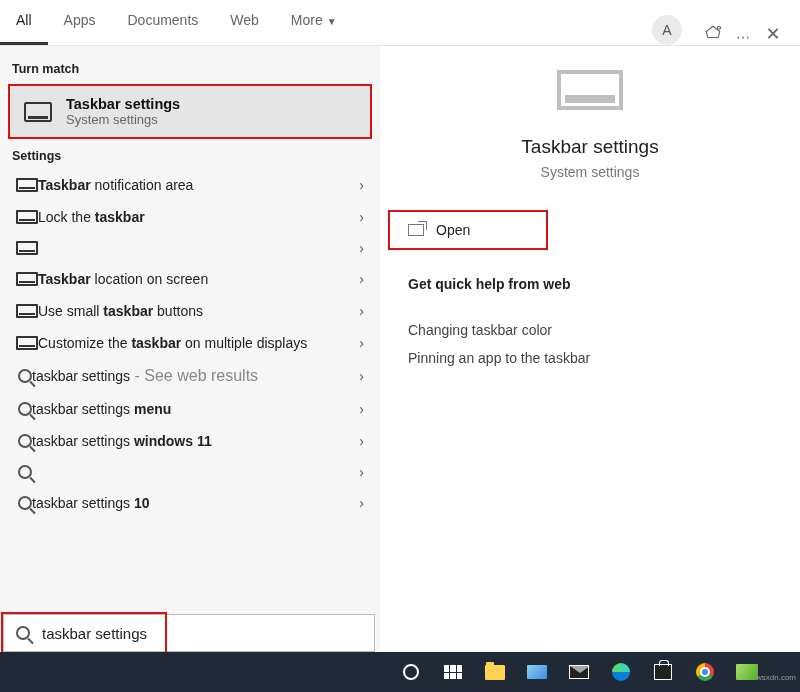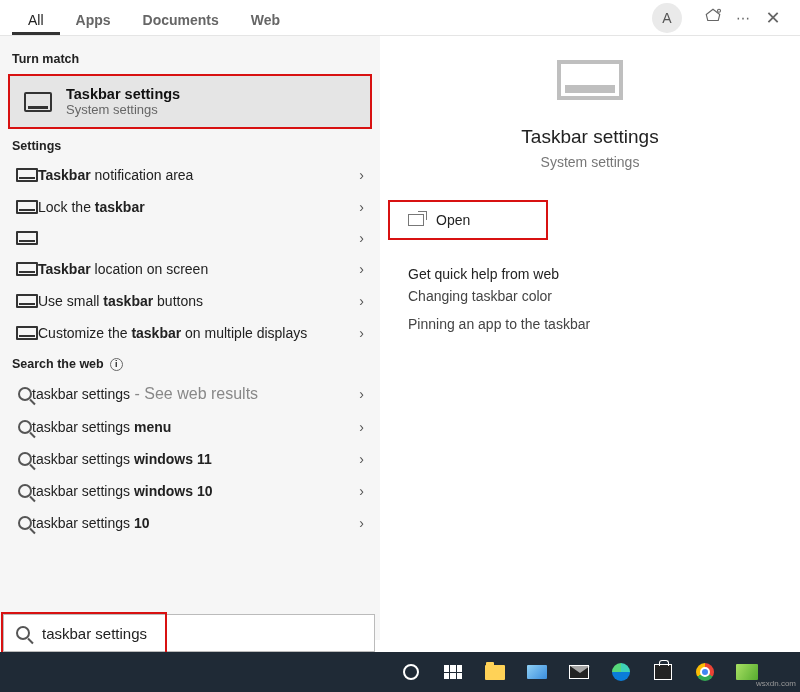--- a/index.html
+++ b/index.html
@@ -1,20 +1,20 @@
 <!DOCTYPE html>
 <html><head>
 <meta charset="utf-8">
 <style>
 * { box-sizing: border-box; font-family: "Segoe UI", sans-serif; }
 body { margin: 0; width: 800px; height: 692px; background: #fff; overflow: hidden; position: relative; }
 
-.header { height: 36px; display: flex; align-items: center; border-bottom: 1px solid #e5e5e5; padding: 0 12px 0 12px; }
+.header { height: 46px; display: flex; align-items: flex-end; border-bottom: 1px solid #e5e5e5; padding: 0 12px 0 0; }
 .tabs { display: flex; height: 100%; }
-.tab { padding: 12px 16px 10px; font-size: 14px; color: #666; cursor: pointer; position: relative; font-weight: bold; }
+.tab { padding: 12px 16px 10px; font-size: 14px; color: #666; cursor: pointer; position: relative; }
 .tab.active { color: #222; border-bottom: 3px solid #333; font-weight: 400; }
 .more-arrow { font-size: 10px; margin-left: 4px; }
 .header-spacer { flex: 1; }
 .avatar { width: 30px; height: 30px; border-radius: 50%; background: #eaeaea; color: #555; display: flex; align-items: center; justify-content: center; font-size: 14px; margin-right: 16px; }
 .header-icon { width: 30px; color: #666; text-align: center; font-size: 14px; cursor: pointer; }
 .close-x { font-size: 18px; }
 
 .main { display: flex; height: 604px; }
 .left { width: 380px; background: #f6f6f6; padding-top: 8px; overflow: hidden; }
 .right { flex: 1; background: #fff; padding: 24px 0 0 0; }
@@ -41,21 +41,21 @@
 .preview-big-icon { width: 66px; height: 40px; margin: 0 auto 26px; border: 4px solid #bfbfbf; position: relative; }
 .preview-big-icon::after { content: ""; position: absolute; bottom: 3px; left: 4px; right: 4px; height: 8px; background: #bfbfbf; }
 .preview-title { font-size: 19px; color: #222; margin-bottom: 6px; }
 .preview-sub { font-size: 14px; color: #777; margin-bottom: 30px; }
 
 .open-row { display: flex; align-items: center; padding: 10px 18px; margin: 4px 18px 0 8px; gap: 12px; font-size: 14px; color: #222; border: 2px solid #d81111; width: 120px; box-sizing: content-box; }
 .open-ico { width: 16px; height: 12px; border: 1.5px solid #777; position: relative; }
 .open-ico::before { content: ""; position: absolute; top: -4px; right: -4px; width: 8px; height: 8px; border-top: 1.5px solid #777; border-right: 1.5px solid #777; }
 
 .help-section { padding: 26px 28px 0; }
-.help-title { font-size: 14px; font-weight: 400; margin-bottom: 0; color: #222; }
+.help-title { font-size: 14px; font-weight: 700; margin-bottom: 24px; color: #222; }
 .help-link { font-size: 14px; color: #444; padding: 6px 0; cursor: pointer; }
 
 .search-bar { position: absolute; bottom: 40px; left: 3px; width: 372px; height: 38px; background: #fff; border: 1px solid #bbb; display: flex; align-items: center; padding: 0 10px; gap: 10px; }
 .search-bar-hl { position: absolute; bottom: 38px; left: 1px; width: 166px; height: 42px; border: 2px solid #d81111; pointer-events: none; }
 .search-bar input { border: none; outline: none; font-size: 15px; color: #222; flex: 1; }
 
 .taskbar { position: absolute; bottom: 0; left: 0; right: 0; height: 40px; background: #1f2a36; display: flex; align-items: center; padding-left: 400px; gap: 20px; }
 .tb-ico { width: 22px; height: 22px; display: flex; align-items: center; justify-content: center; }
 .circ { width: 16px; height: 16px; border: 2px solid #fff; border-radius: 50%; }
 .taskview { width: 18px; height: 14px; display: grid; grid-template-columns: 1fr 1fr 1fr; gap: 1px; }
@@ -64,31 +64,32 @@
 .folder::before { content:""; position:absolute; top:-3px; left:1px; width:8px; height:3px; background:#ffd257; border-radius:1px 1px 0 0; }
 .letters { width:20px; height:14px; background:linear-gradient(135deg,#8fd0f5,#3a8dde); border-radius:1px; }
 .mail { width:20px; height:14px; background:#222; border:1px solid #fff; position:relative; }
 .mail::after { content:""; position:absolute; top:0; left:0; right:0; border-left:10px solid transparent; border-right:10px solid transparent; border-top:7px solid #fff; opacity:.6; }
 .edge { width:18px; height:18px; border-radius:50%; background: conic-gradient(#3ed1b7 0 90deg, #0a7dd8 90deg 270deg, #56d879 270deg 360deg); }
 .store { width:18px; height:16px; background:#222; border:1px solid #fff; position:relative;}
 .store::before { content:""; position:absolute; top:-5px; left:4px; width:8px; height:5px; border:1px solid #fff; border-bottom:none; border-radius:3px 3px 0 0;}
 .chrome { width:18px; height:18px; border-radius:50%; background: conic-gradient(#ea4335 0 120deg, #34a853 120deg 240deg, #fbbc05 240deg 360deg); position:relative;}
 .chrome::after { content:""; position:absolute; top:4px; left:4px; width:10px; height:10px; background:#4285f4; border-radius:50%; border:2px solid #fff; box-sizing:border-box;}
 .wp { width:22px; height:16px; background:linear-gradient(120deg,#a8e063,#56ab2f); border-radius:1px; }
-.wm { position:absolute; bottom:4px; right:4px; font-size:8px; color:#999; }
+.wm { position:absolute; bottom:10px; right:4px; font-size:8px; color:#999; }
 </style>
 </head>
 <body>
 
 <div class="header">
   <div class="tabs">
     <div class="tab active">All</div>
     <div class="tab">Apps</div>
     <div class="tab">Documents</div>
     <div class="tab">Web</div>
+    <div class="tab"><span>More</span><span class="more-arrow">▼</span></div>
   </div>
   <div class="header-spacer"></div>
   <div class="avatar">A</div>
   <div class="header-icon">
     <svg width="18" height="18" viewBox="0 0 24 24" fill="none" stroke="#666" stroke-width="1.5">
         <path d="M12 3 L3 10 L5 18 L19 18 L21 10 Z"></path>
         <circle cx="20" cy="5" r="2"></circle>
       </svg>
   </div>
   <div class="header-icon">⋯</div>
@@ -130,42 +131,37 @@
         <div class="row-icon"></div>
         <span><span>Use small </span><b>taskbar</b><span> buttons</span></span>
         <span class="chev">›</span>
       </div>
     <div class="row">
         <div class="row-icon"></div>
         <span><span>Customize the </span><b>taskbar</b><span> on multiple displays</span></span>
         <span class="chev">›</span>
       </div>
 
-    <div class="section-label">
-        <span>Search the web</span>
-        <span class="info-dot">i</span>
-      </div>
     <div class="row">
         <div class="search-icon"></div>
         <span><span>taskbar settings</span><span class="hint"> - See web results</span></span>
         <span class="chev">›</span>
       </div>
     <div class="row">
         <div class="search-icon"></div>
         <span><span>taskbar settings </span><b>menu</b></span>
         <span class="chev">›</span>
       </div>
     <div class="row">
         <div class="search-icon"></div>
         <span><span>taskbar settings </span><b>windows 11</b></span>
         <span class="chev">›</span>
       </div>
     <div class="row">
         <div class="search-icon"></div>
-        <span><span>taskbar settings </span><b>windows 10</b></span>
         <span class="chev">›</span>
       </div>
     <div class="row">
         <div class="search-icon"></div>
         <span><span>taskbar settings </span><b>10</b></span>
         <span class="chev">›</span>
       </div>
   </div>
 
   <div class="right">

